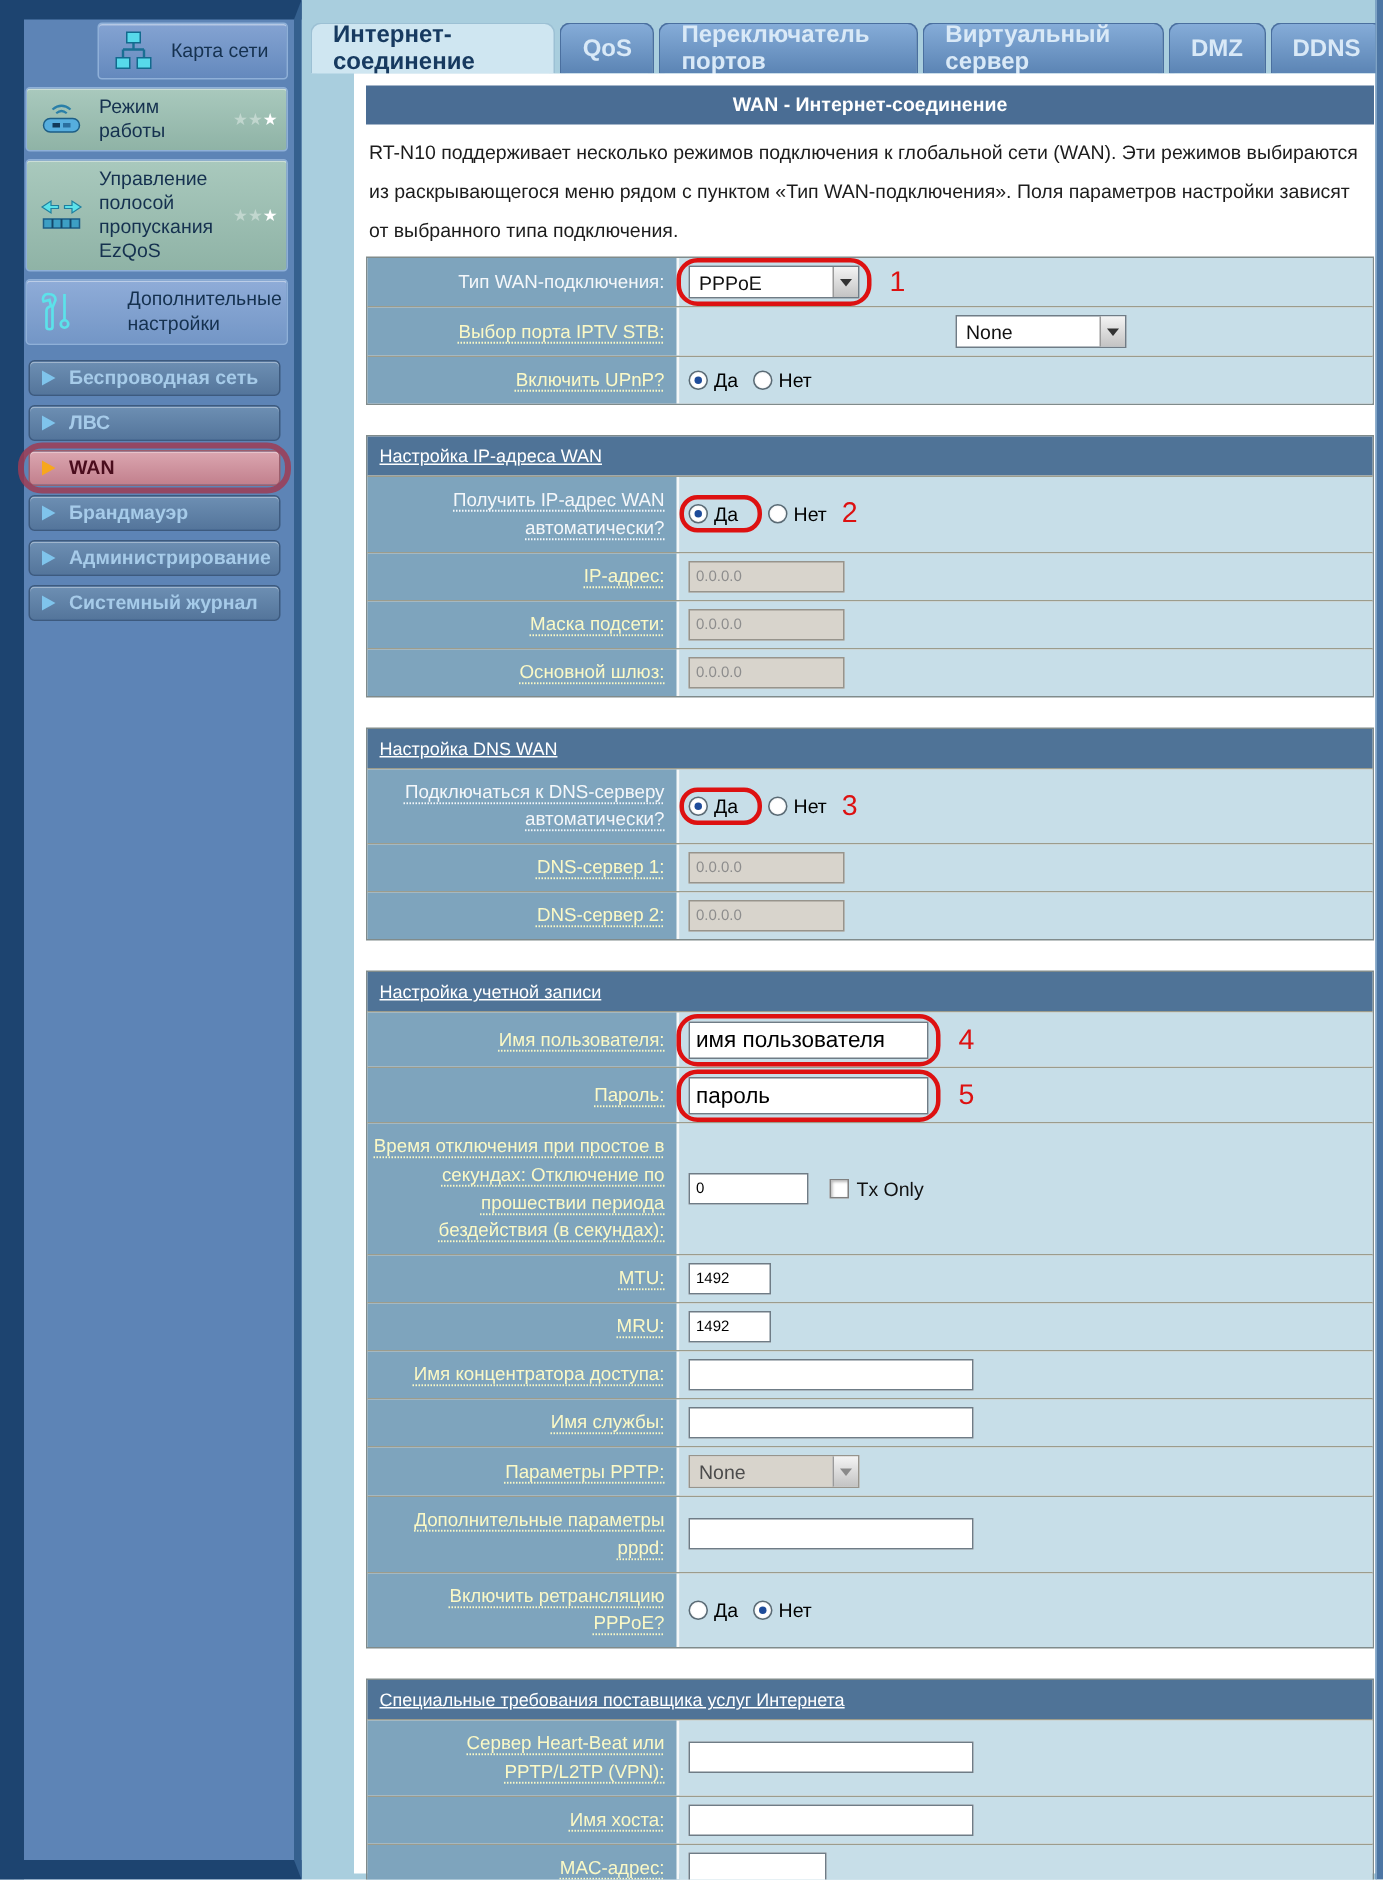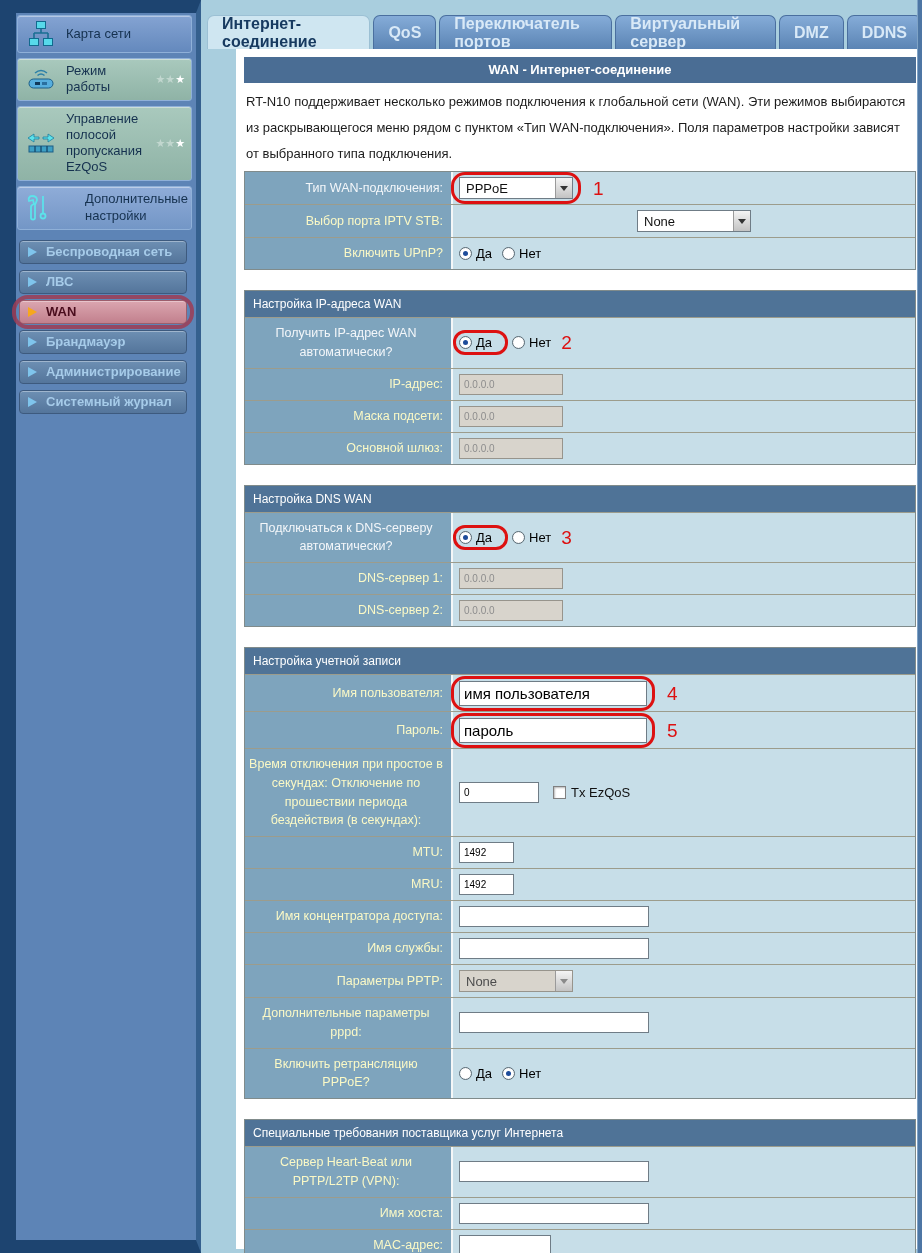--- a/index.html
+++ b/index.html
@@ -24,21 +24,21 @@
     border-right:5px solid #35608e;
     padding:2px 4px 0 1px;
   }
   .side-item {
     display:flex; align-items:center; gap:8px;
     border:1px solid #8fb0d8; border-radius:3px;
     padding:4px 6px; margin-bottom:5px;
     font-size:13px; color:#15314f; cursor:pointer;
     box-shadow:inset 0 1px 0 rgba(255,255,255,.4);
   }
-  .side-item.blue  { background:linear-gradient(#84a3d2,#6489bd); }
+  .side-item.blue  { background:linear-gradient(#84a3d2,#6489bd);margin-left:48px; }
   .side-item.green { background:linear-gradient(#a9c9bd,#8fb3a6); }
   .side-item.lblue { background:linear-gradient(#8facd8,#7396c6);gap:31px; }
   .side-item .txt { flex:1; line-height:1.25; }
   .side-item .icon { width:34px; display:flex; justify-content:center; }
   .stars { white-space:nowrap; font-size:11px; }
   .stars .dim { color:rgba(255,255,255,.38); }
   .stars .lit { color:#ffffff; }
 
   .sub-list { margin-top:10px; padding:0 5px 0 2px; }
   .sub-btn {
@@ -74,44 +74,44 @@
     position:absolute; left:236px; top:49px; width:688px; height:1200px;
     background:#ffffff; padding:8px;
   }
   .hdr {
     height:26px; line-height:26px; background:#4a6d94;
     color:#ffffff; font-size:13px; font-weight:bold; text-align:center;
   }
   .desc { padding:6px 4px 4px 2px; font-size:13px; line-height:26px; color:#1c1c1c; }
 
   .tbl { border:1px solid #808b8b; margin-bottom:20px; }
-  .sect { background:#4f7397; color:#ffffff; font-size:12px; padding:6px 8px; }
+  .sect { background:#4f7397; color:#ffffff; font-size:12px; padding:6px 8px;text-decoration:underline; }
   .row { display:flex; border-top:1px solid #9c9c8c; }
   .tbl .row:first-child { border-top:none; }
   .lbl {
     width:208px; flex:0 0 208px; background:#7ea4bd;
     display:flex; align-items:center; justify-content:flex-end;
     text-align:right; padding:6px 8px 6px 4px;
     font-size:12.5px; line-height:1.5;
     border-right:2px solid #f4f7f8;
   }
-  .link { text-decoration-style:dotted; text-underline-offset:3px; cursor:pointer;text-align:center; }
+  .link { text-decoration:underline; text-decoration-style:dotted; text-underline-offset:3px; cursor:pointer; }
   .c-yellow { color:#fbf9c6; }
   .c-white { color:#f4f7fa; }
   .val {
     flex:1; background:#c7dee8; display:flex; align-items:center;
     padding:5px 6px; font-size:13px; color:#000; min-height:31px;
   }
 
   
   input.txt {
     height:21px; border:1px solid #6f7c86; background:#fff;
     font-family:"Liberation Sans", sans-serif; font-size:10px; padding:1px 4px;
   }
-  input.txt.big { height:25px; font-size:15px; width:188px; }
+  input.txt.big { height:25px; font-size:15px; width:160px; }
   input.txt.dis { background:#d8d4cc; color:#8d8d8d; border-color:#97948c; }
   .w104{width:104px} .w80{width:80px} .w57{width:55px} .w190{width:190px} .w92{width:92px}
 
   .combo { display:inline-flex; align-items:stretch; border:1px solid #6f7c86; background:#fff; height:22px; }
   .combo .cfield { display:flex; align-items:center; padding:0 6px; font-size:13px; min-width:95px; color:#111; }
   .combo .carr { width:17px; display:flex; align-items:center; justify-content:center; background:linear-gradient(#f4f4f4,#c3c3c3); border-left:1px solid #9a9a9a; }
   .combo .carr i { width:0; height:0; border-top:5px solid #333; border-left:4px solid transparent; border-right:4px solid transparent; }
   .combo.dis { border-color:#97948c; }
   .combo.dis .cfield { background:#d8d4cc; color:#4c4c4c; }
   .combo.dis .carr i { border-top-color:#8a8a8a; }
@@ -390,21 +390,21 @@
         <span class="num ml18">5</span>
       </div>
     </div>
     <div class="row">
       <div class="lbl">
           <span class="link c-yellow">Время отключения при простое в секундах: Отключение по прошествии периода бездействия (в секундах):</span>
         </div>
       <div class="val">
         <input class="txt w80" value="0" style="">
         <span class="chk" style="margin-left:14px"></span>
-        <span class="clbl">Tx EzQoS</span>
+        <span class="clbl">Tx Only</span>
       </div>
     </div>
     <div class="row">
       <div class="lbl">
           <span class="link c-yellow">MTU:</span>
         </div>
       <div class="val">
           <input class="txt w57" value="1492" style="">
         </div>
     </div>

